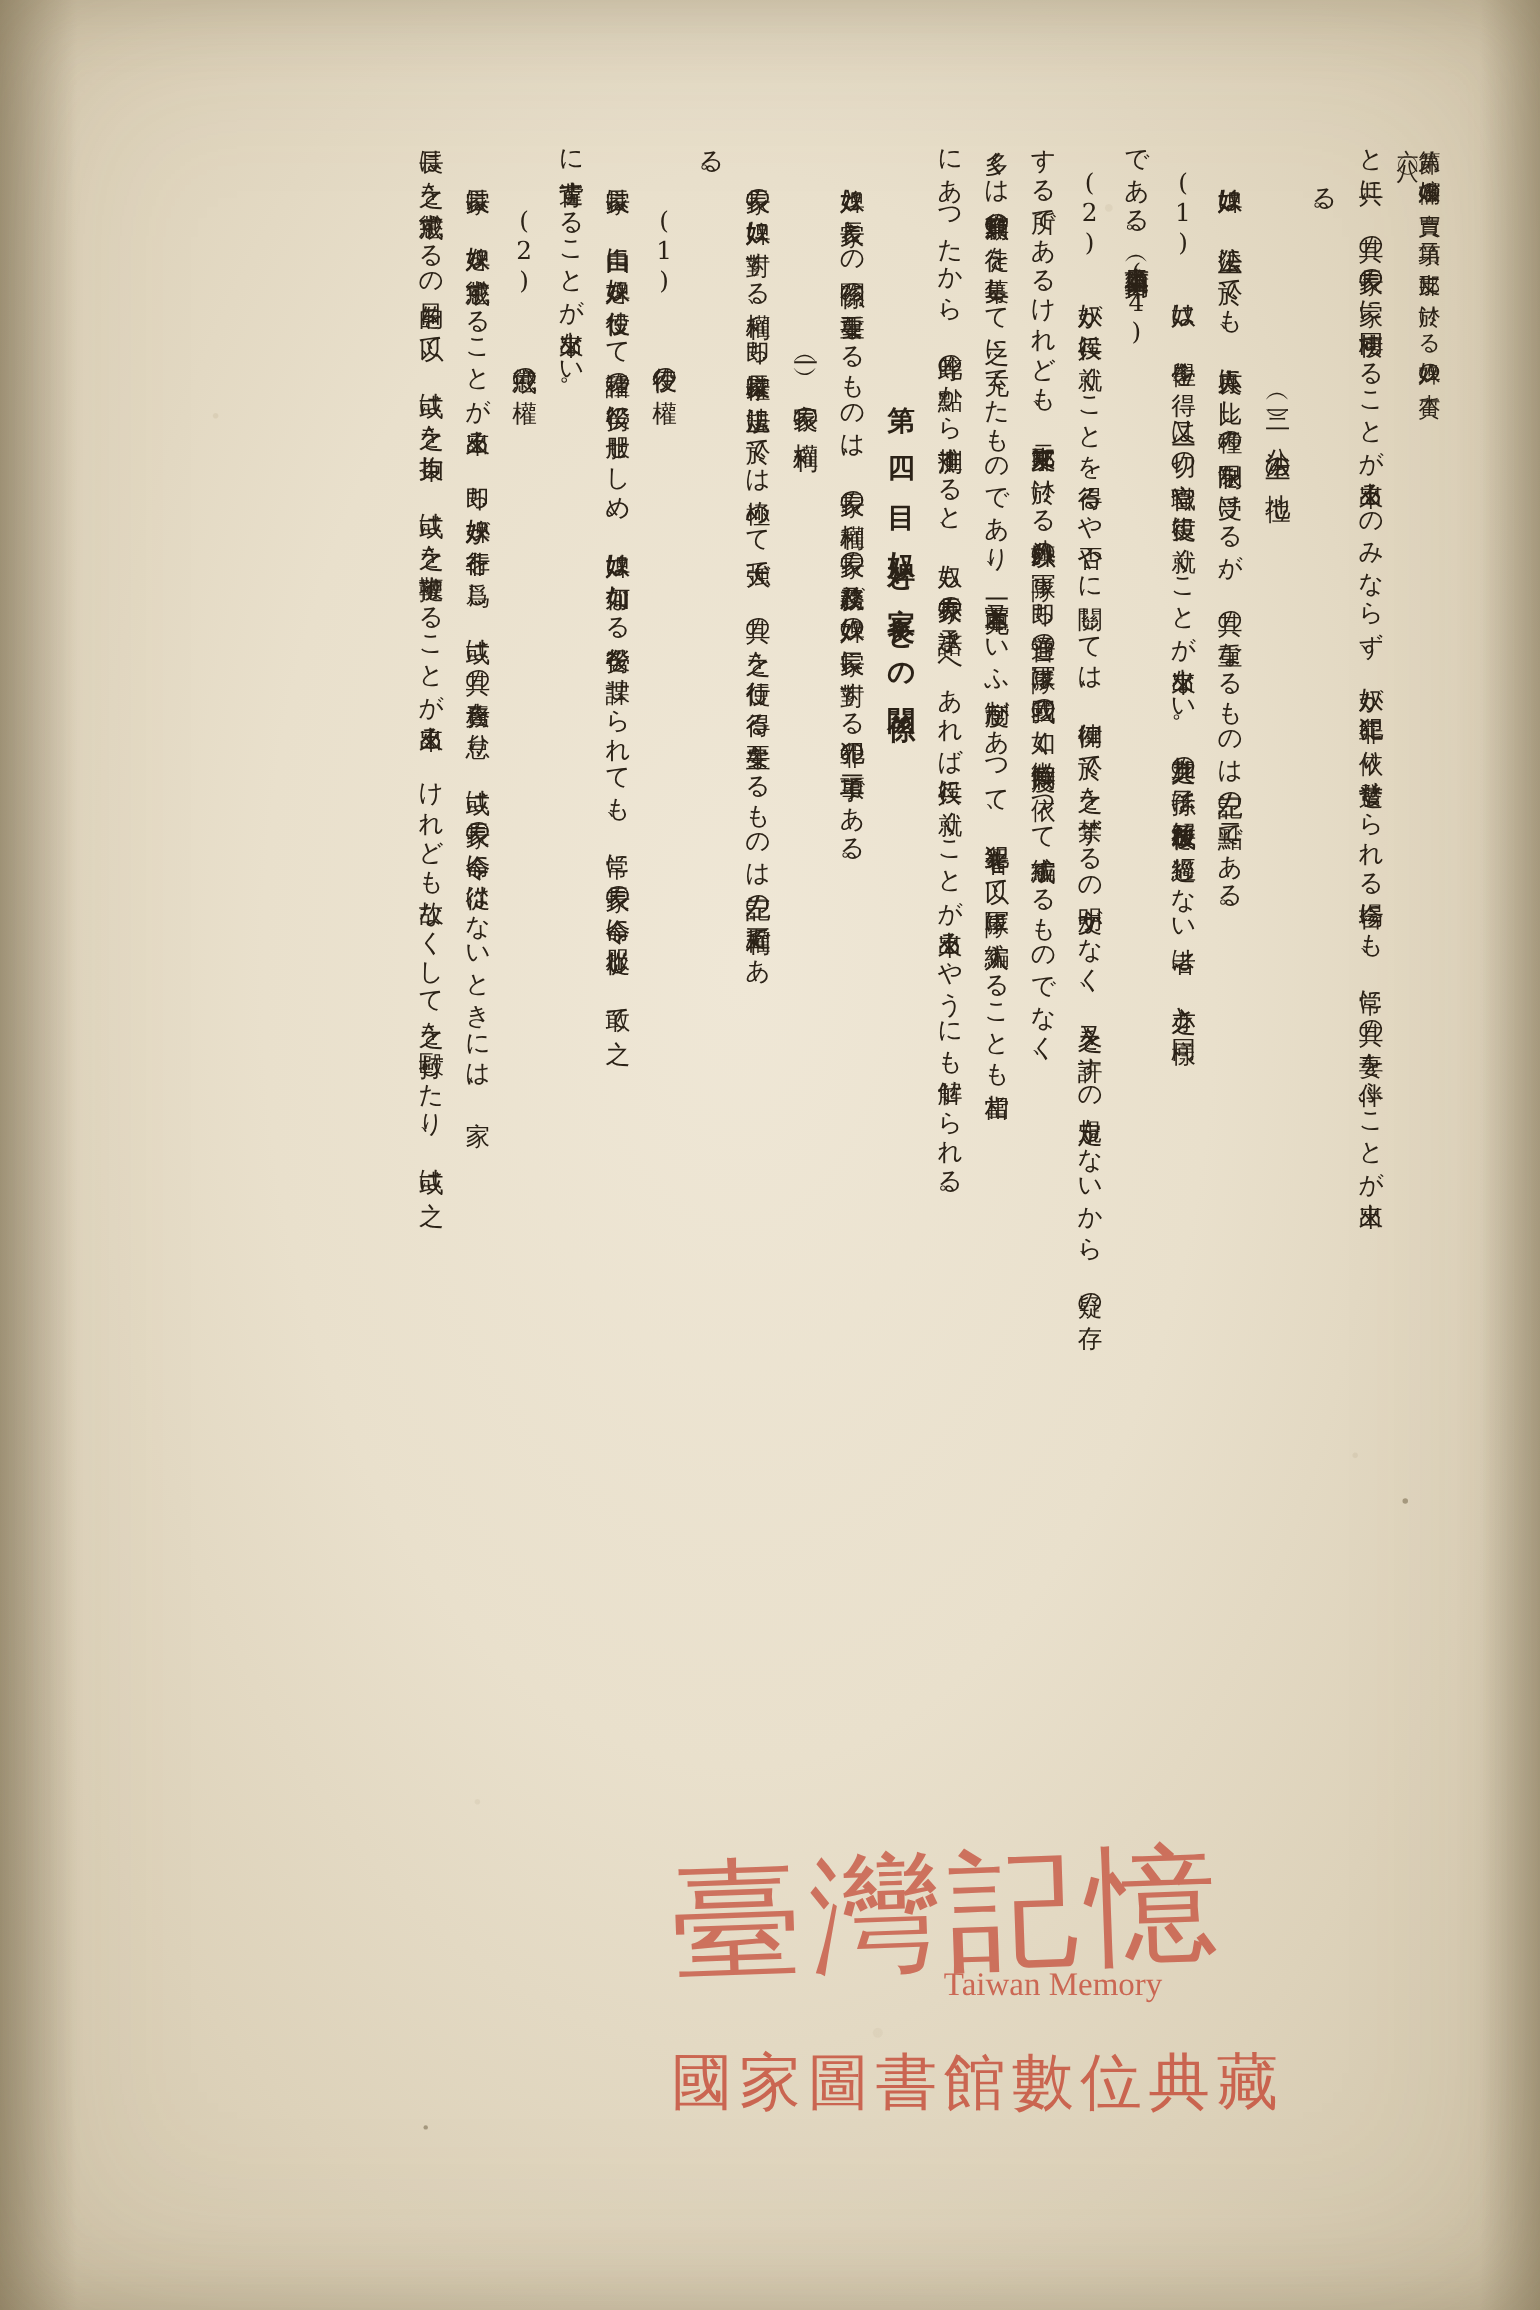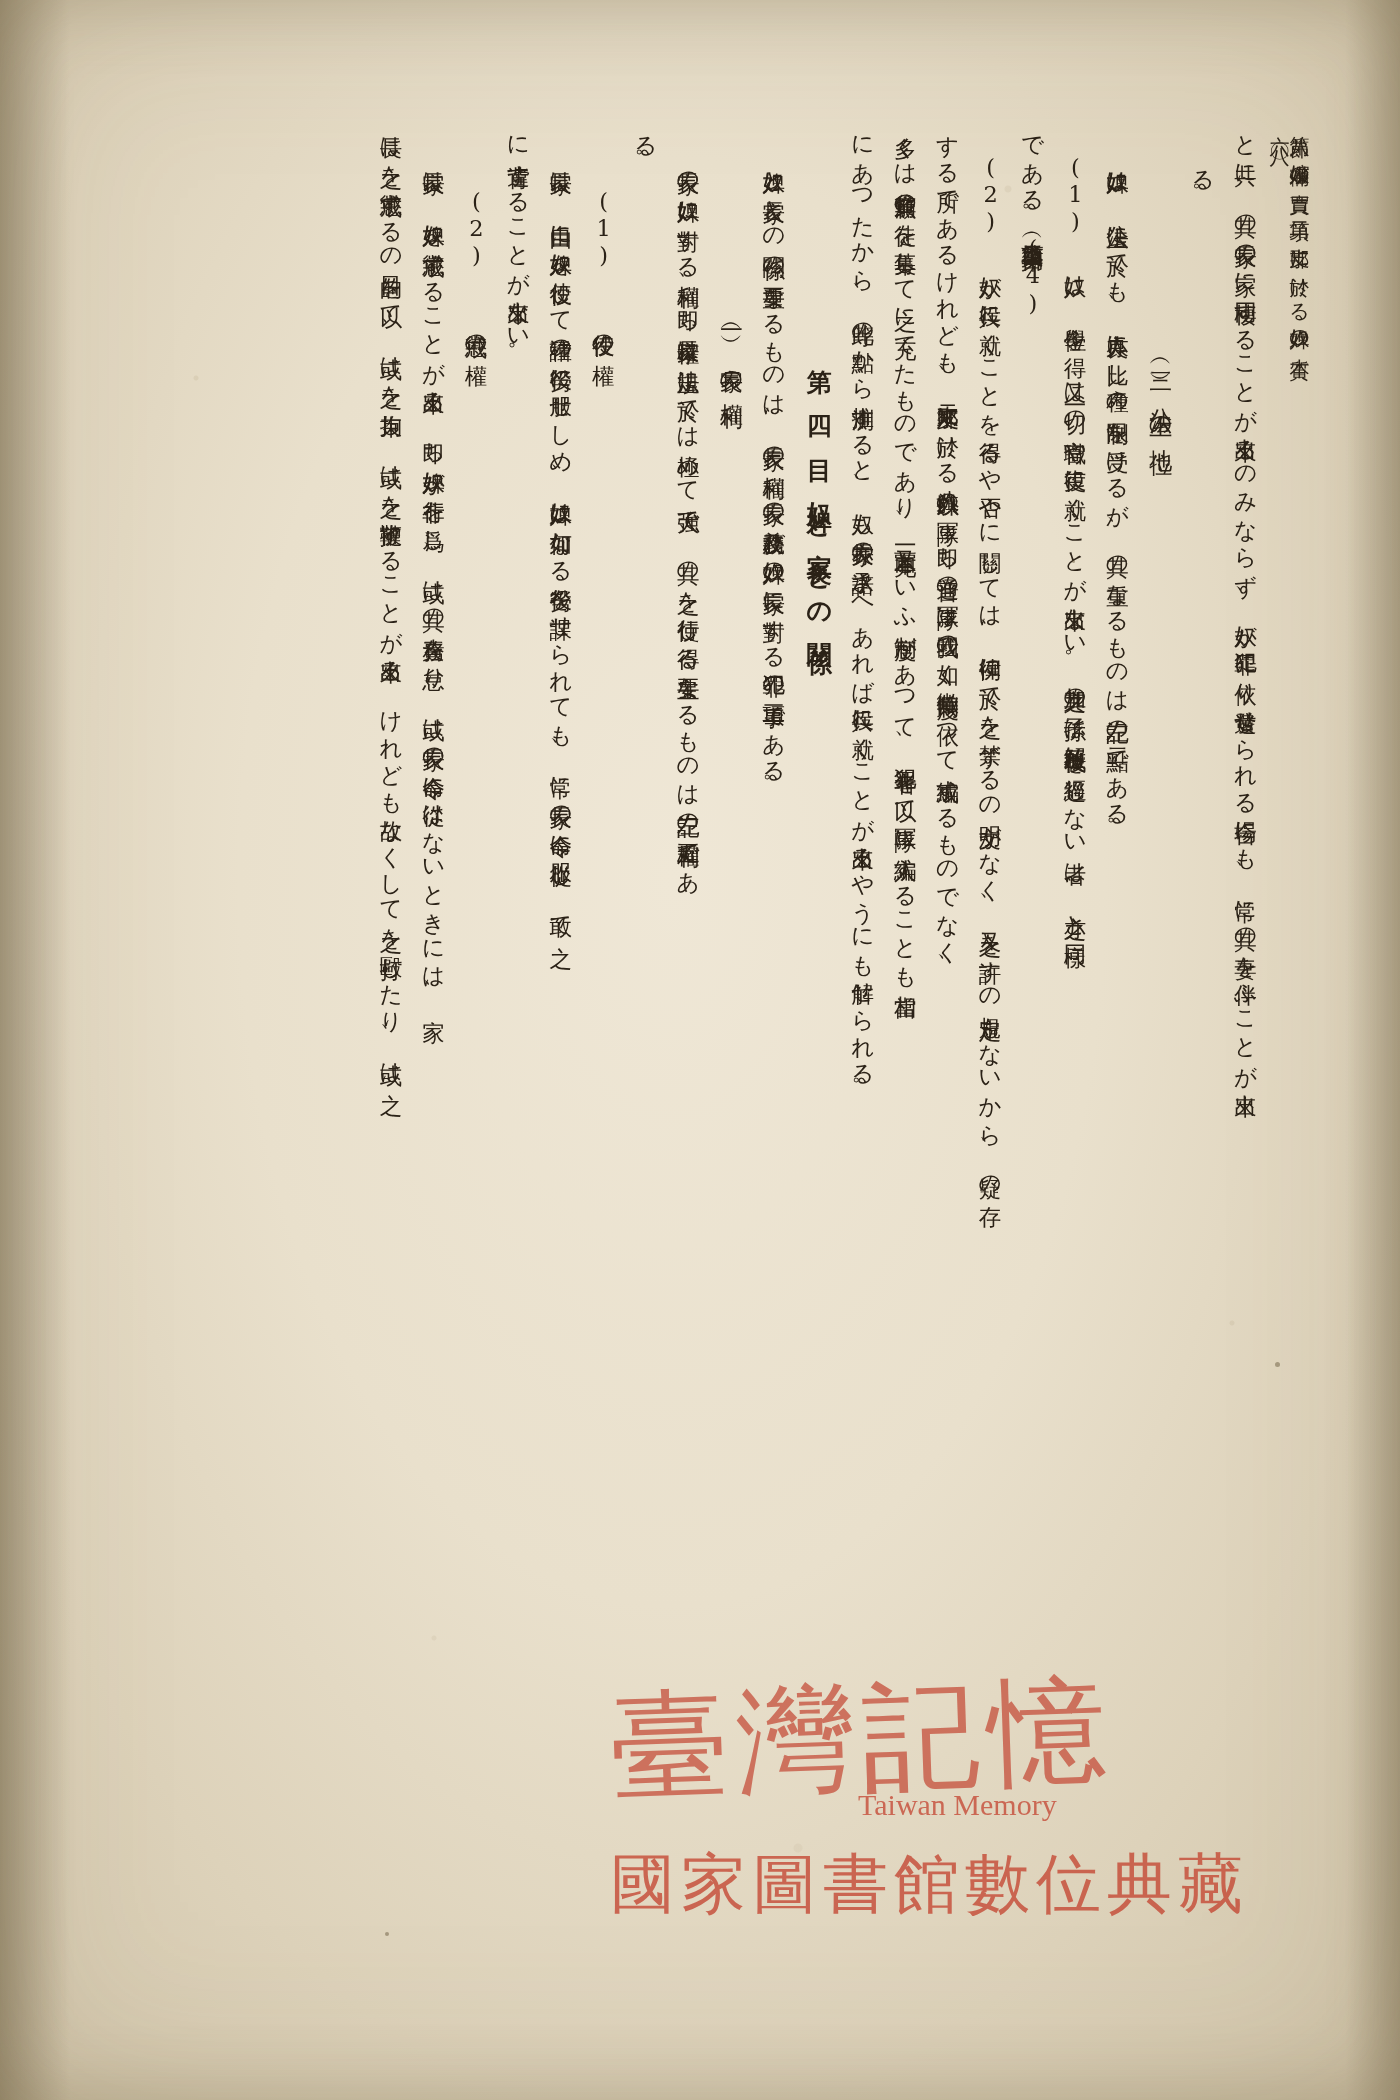--- a/index.html
+++ b/index.html
@@ -147,22 +147,22 @@
     left: 258px;
     top: 128px;
     font-size: 30px;
     color: rgba(196, 72, 52, .78);
     font-family: "Liberation Serif", serif;
     white-space: nowrap;
   }
   #wm-lib {
     position: absolute;
     left: 10px;
-    top: 180px;
-    font-size: 65px;
+    top: 196px;
+    font-size: 56px;
     color: rgba(196, 72, 52, .80);
     font-family: Liberation Mono, monospace;
     letter-spacing: 6px;
     white-space: nowrap;
   }
 
   
   .speck { position: absolute; background: rgba(95,80,50,.45); border-radius: 50%; z-index: 4; }
 </style>
 </head>

